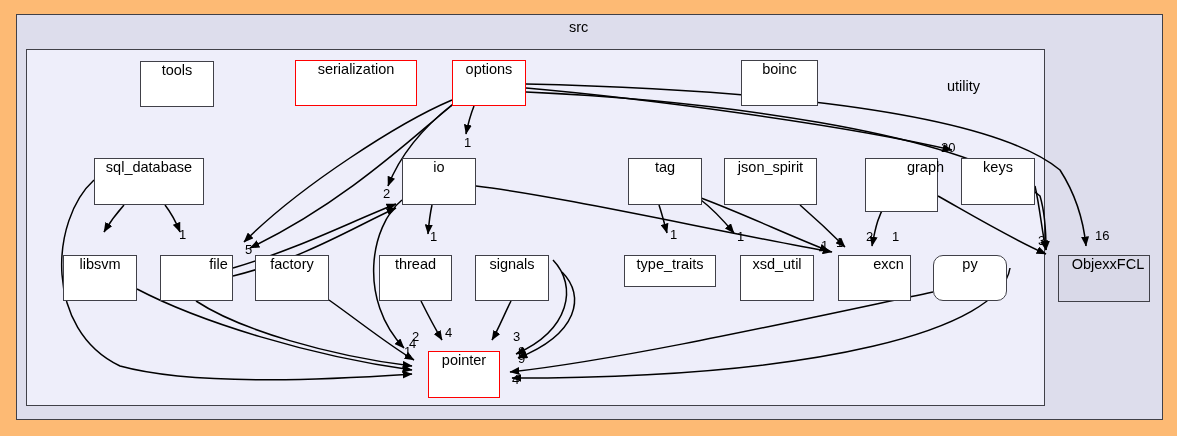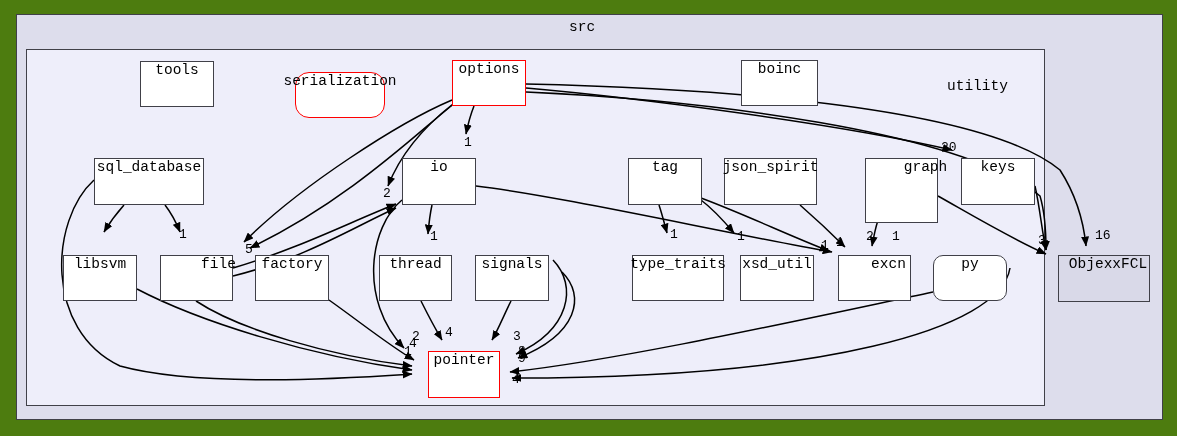--- a/index.html
+++ b/index.html
@@ -4,22 +4,22 @@
 <style>
   html, body {
     margin: 0;
     padding: 0;
     background: #ffffff;
   }
   #canvas {
     position: relative;
     width: 1177px;
     height: 436px;
-    background: #4d7c0f;
-    font-family: Liberation Mono, monospace;
+    background: #fdba74;
+    font-family: Liberation Sans, sans-serif;
     overflow: hidden;
   }
   
   .cluster {
     position: absolute;
     box-sizing: border-box;
     border: 1.5px solid #404048;
   }
   #cluster-src {
     left: 16px;
@@ -176,63 +176,63 @@
 
       <path d="M933,292 C800,320 620,360 510,372"></path>
 
       <path d="M1010,268 C1000,330 820,378 512,378"></path>
     </g>
   </svg>
 
   <div class="node" style="left:140px;top:61px;width:74px;height:46px;">
     <span>tools</span>
   </div>
-  <div class="node red" style="left:295px;top:72px;width:90px;height:46px;border-radius:14px;">
+  <div class="node red" style="left:295px;top:60px;width:122px;height:46px;">
     <span>serialization</span>
   </div>
   <div class="node red" style="left:452px;top:60px;width:74px;height:46px;">
     <span>options</span>
   </div>
   <div class="node" style="left:741px;top:60px;width:77px;height:46px;">
     <span>boinc</span>
   </div>
   <div class="node" style="left:94px;top:158px;width:110px;height:47px;">
     <span>sql_database</span>
   </div>
   <div class="node" style="left:402px;top:158px;width:74px;height:47px;">
     <span>io</span>
   </div>
   <div class="node" style="left:628px;top:158px;width:74px;height:47px;">
     <span>tag</span>
   </div>
   <div class="node" style="left:724px;top:158px;width:93px;height:47px;">
     <span>json_spirit</span>
   </div>
-  <div class="node" style="left:865px;top:158px;width:73px;height:65px;padding-left:48px;">
+  <div class="node" style="left:865px;top:158px;width:73px;height:54px;padding-left:48px;">
     <span>graph</span>
   </div>
   <div class="node" style="left:961px;top:158px;width:74px;height:47px;">
     <span>keys</span>
   </div>
   <div class="node" style="left:63px;top:255px;width:74px;height:46px;">
     <span>libsvm</span>
   </div>
   <div class="node" style="left:160px;top:255px;width:73px;height:46px;padding-left:44px;">
     <span>file</span>
   </div>
   <div class="node" style="left:255px;top:255px;width:74px;height:46px;">
     <span>factory</span>
   </div>
   <div class="node" style="left:379px;top:255px;width:73px;height:46px;">
     <span>thread</span>
   </div>
   <div class="node" style="left:475px;top:255px;width:74px;height:46px;">
     <span>signals</span>
   </div>
-  <div class="node" style="left:624px;top:255px;width:92px;height:46px;margin-left:8px;">
+  <div class="node" style="left:624px;top:255px;width:92px;height:32px;">
     <span>type_traits</span>
   </div>
   <div class="node" style="left:740px;top:255px;width:74px;height:46px;">
     <span>xsd_util</span>
   </div>
   <div class="node" style="left:838px;top:255px;width:73px;height:46px;padding-left:28px;">
     <span>excn</span>
   </div>
   <div class="node" style="left:933px;top:255px;width:74px;height:46px;border-radius:10px;">
     <span>py</span>

